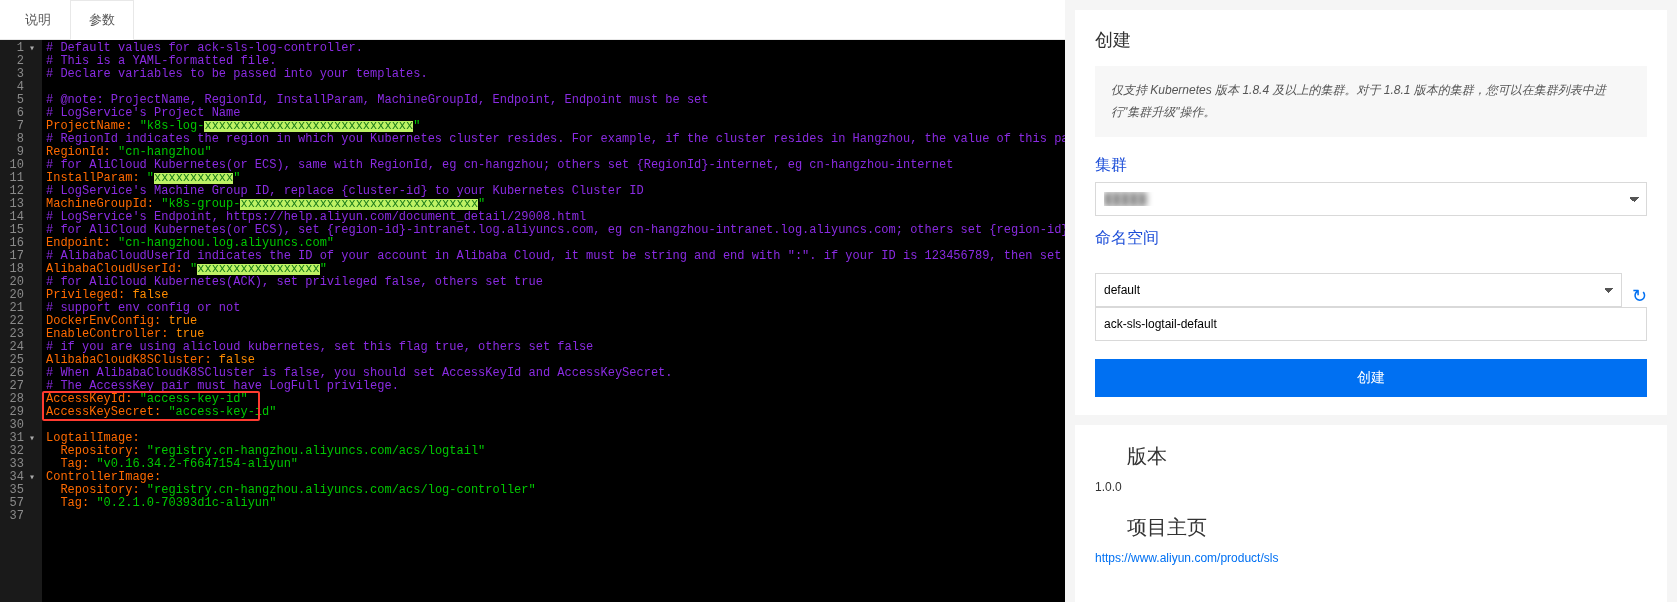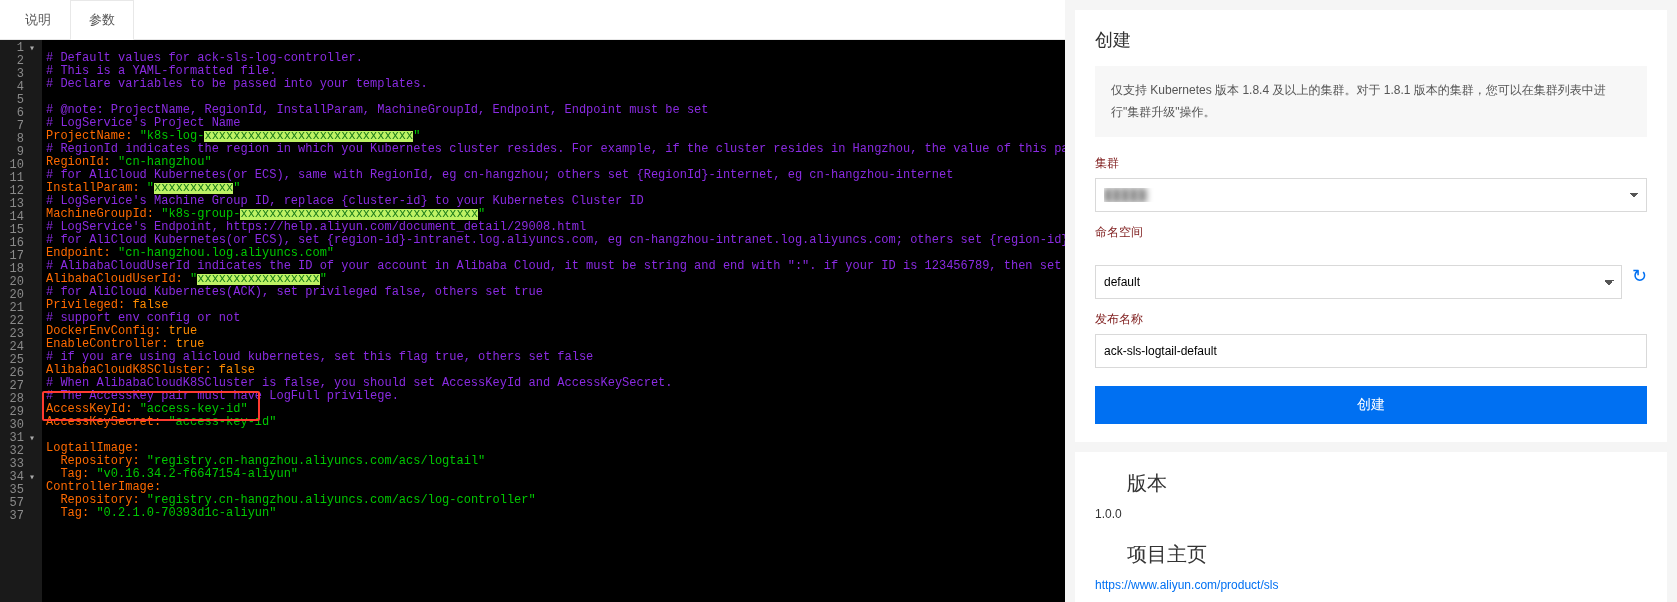--- a/index.html
+++ b/index.html
@@ -5,36 +5,36 @@
   * { box-sizing: border-box; margin: 0; padding: 0; }
   body { font-family: "Microsoft YaHei", "PingFang SC", Arial, sans-serif; font-size: 12px; background: #fff; color: #333; display: flex; width: 1677px; height: 602px; overflow: hidden; }
   .left-pane { flex: 1; display: flex; flex-direction: column; min-width: 0; }
   .tabs { display: flex; background: #fff; border-bottom: 1px solid #e8e8e8; padding-left: 6px; height: 40px; align-items: flex-end; }
   .tab { padding: 10px 18px; color: #555; cursor: pointer; background: #fff; border: 1px solid transparent; border-bottom: none; font-size: 13px; }
   .tab.active { border: 1px solid #e8e8e8; border-bottom: 1px solid #fff; margin-bottom: -1px; }
   .editor { flex: 1; background: #000; display: flex; font-family: Consolas, "Courier New", monospace; font-size: 12px; line-height: 13px; overflow: auto; position: relative; }
   .gutter { background: #1a1a1a; color: #8a8a8a; text-align: right; padding: 2px 6px 2px 2px; user-select: none; min-width: 42px; }
   .gutter .ln { display: flex; justify-content: flex-end; align-items: center; height: 13px; gap: 4px; }
   .gutter .fold { color: #aaa; font-size: 10px; width: 8px; text-align: center; }
-  .code { flex: 1; padding: 12px 4px; position: relative; white-space: pre; color: #fff; }
+  .code { flex: 1; padding: 2px 4px; position: relative; white-space: pre; color: #fff; }
   .code .row { height: 13px; display: block; }
   .c-comment    { color: #8a2be2; }   
   .c-key        { color: #ff6a00; }   
   .c-string     { color: #00c800; }   
   .c-bool       { color: #ff8c00; }   
   .c-redact     { background: #bef264; color: #1a7a1a; display:inline-block; height:11px; line-height:11px; }
   .hl-box { position: absolute; border: 2px solid #ff3b30; border-radius: 2px; pointer-events: none; }
   .right-pane { width: 612px; background: #f5f5f5; padding: 10px 10px; display: flex; flex-direction: column; gap: 10px; overflow: auto; }
   .panel { background: #fff; padding: 18px 20px; }
   .panel h2 { font-size: 18px; font-weight: 500; margin-bottom: 14px; }
-  .notice { background: #f7f7f7; color: #555; padding: 14px 16px; font-size: 12px; line-height: 1.8; margin-bottom: 18px; }
-  .field-label { font-size: 12px; color: #7f1d1d; margin: 12px 0 6px; }
+  .notice { background: #f7f7f7; color: #555; padding: 14px 16px; font-size: 12px; line-height: 1.8; margin-bottom: 18px; font-style: italic; }
+  .field-label { font-size: 16px; color: #1d4ed8; margin: 12px 0 6px; }
   .sel, .inp { width: 100%; height: 34px; border: 1px solid #d9d9d9; padding: 0 8px; font-size: 12px; background: #fff; }
   .sel { appearance: none; background-image: linear-gradient(45deg, transparent 50%, #555 50%), linear-gradient(-45deg, transparent 50%, #555 50%); background-position: right 12px center, right 7px center; background-size: 5px 5px; background-repeat: no-repeat; }
-  .ns-row { display: flex; align-items: flex-start; gap: 10px; margin-top: 24px; }
+  .ns-row { display: flex; align-items: flex-end; gap: 10px; margin-top: 24px; }
   .ns-row .sel { flex: 1; }
   .refresh-icon { color: #0070f2; cursor: pointer; font-size: 18px; }
   .btn-primary { width: 100%; height: 38px; background: #0070f2; color: #fff; border: none; font-size: 14px; cursor: pointer; margin-top: 18px; }
   .meta h3 { font-size: 20px; font-weight: 500; margin-bottom: 10px; margin-left: 32px; }
   .meta .val { font-size: 12px; color: #333; margin-bottom: 20px; }
   .meta a { color: #0070f2; text-decoration: none; font-size: 12px; text-align: center; }
   .sel-redact { color: transparent; text-shadow: 0 0 6px #888; }
 </style>
 </head>
 <body>
@@ -210,21 +210,20 @@
     </select>
 
     <div class="field-label">命名空间</div>
     <div class="ns-row">
       <select class="sel">
         <option>default</option>
       </select>
       <span class="refresh-icon">↻</span>
     </div>
 
-    <div class="field-label">发布名称</div>
     <input class="inp" value="ack-sls-logtail-default" style="">
 
     <button class="btn-primary">创建</button>
   </div>
 
   <div class="panel meta">
     <h3>版本</h3>
     <div class="val">1.0.0</div>
 
     <h3>项目主页</h3>

